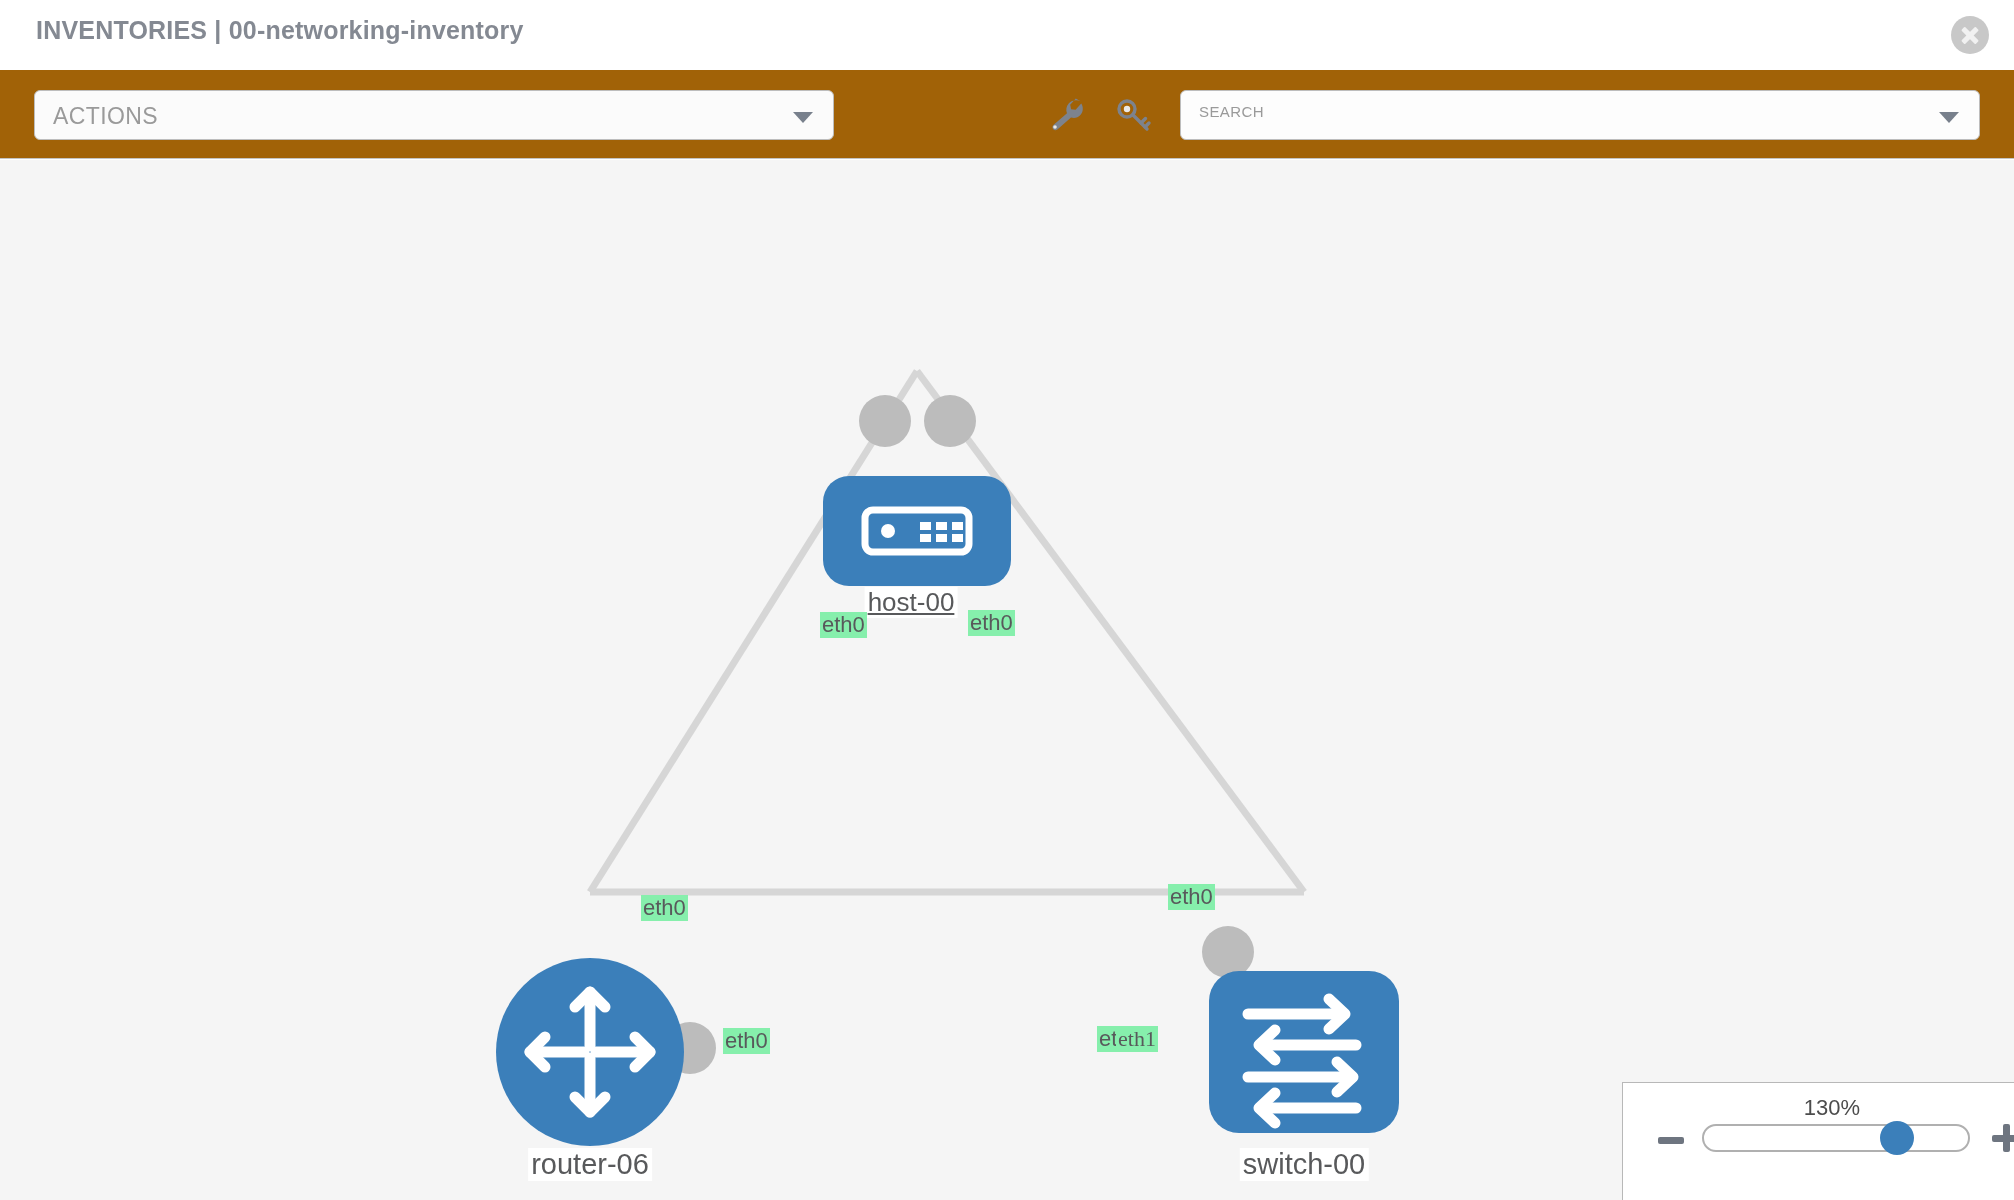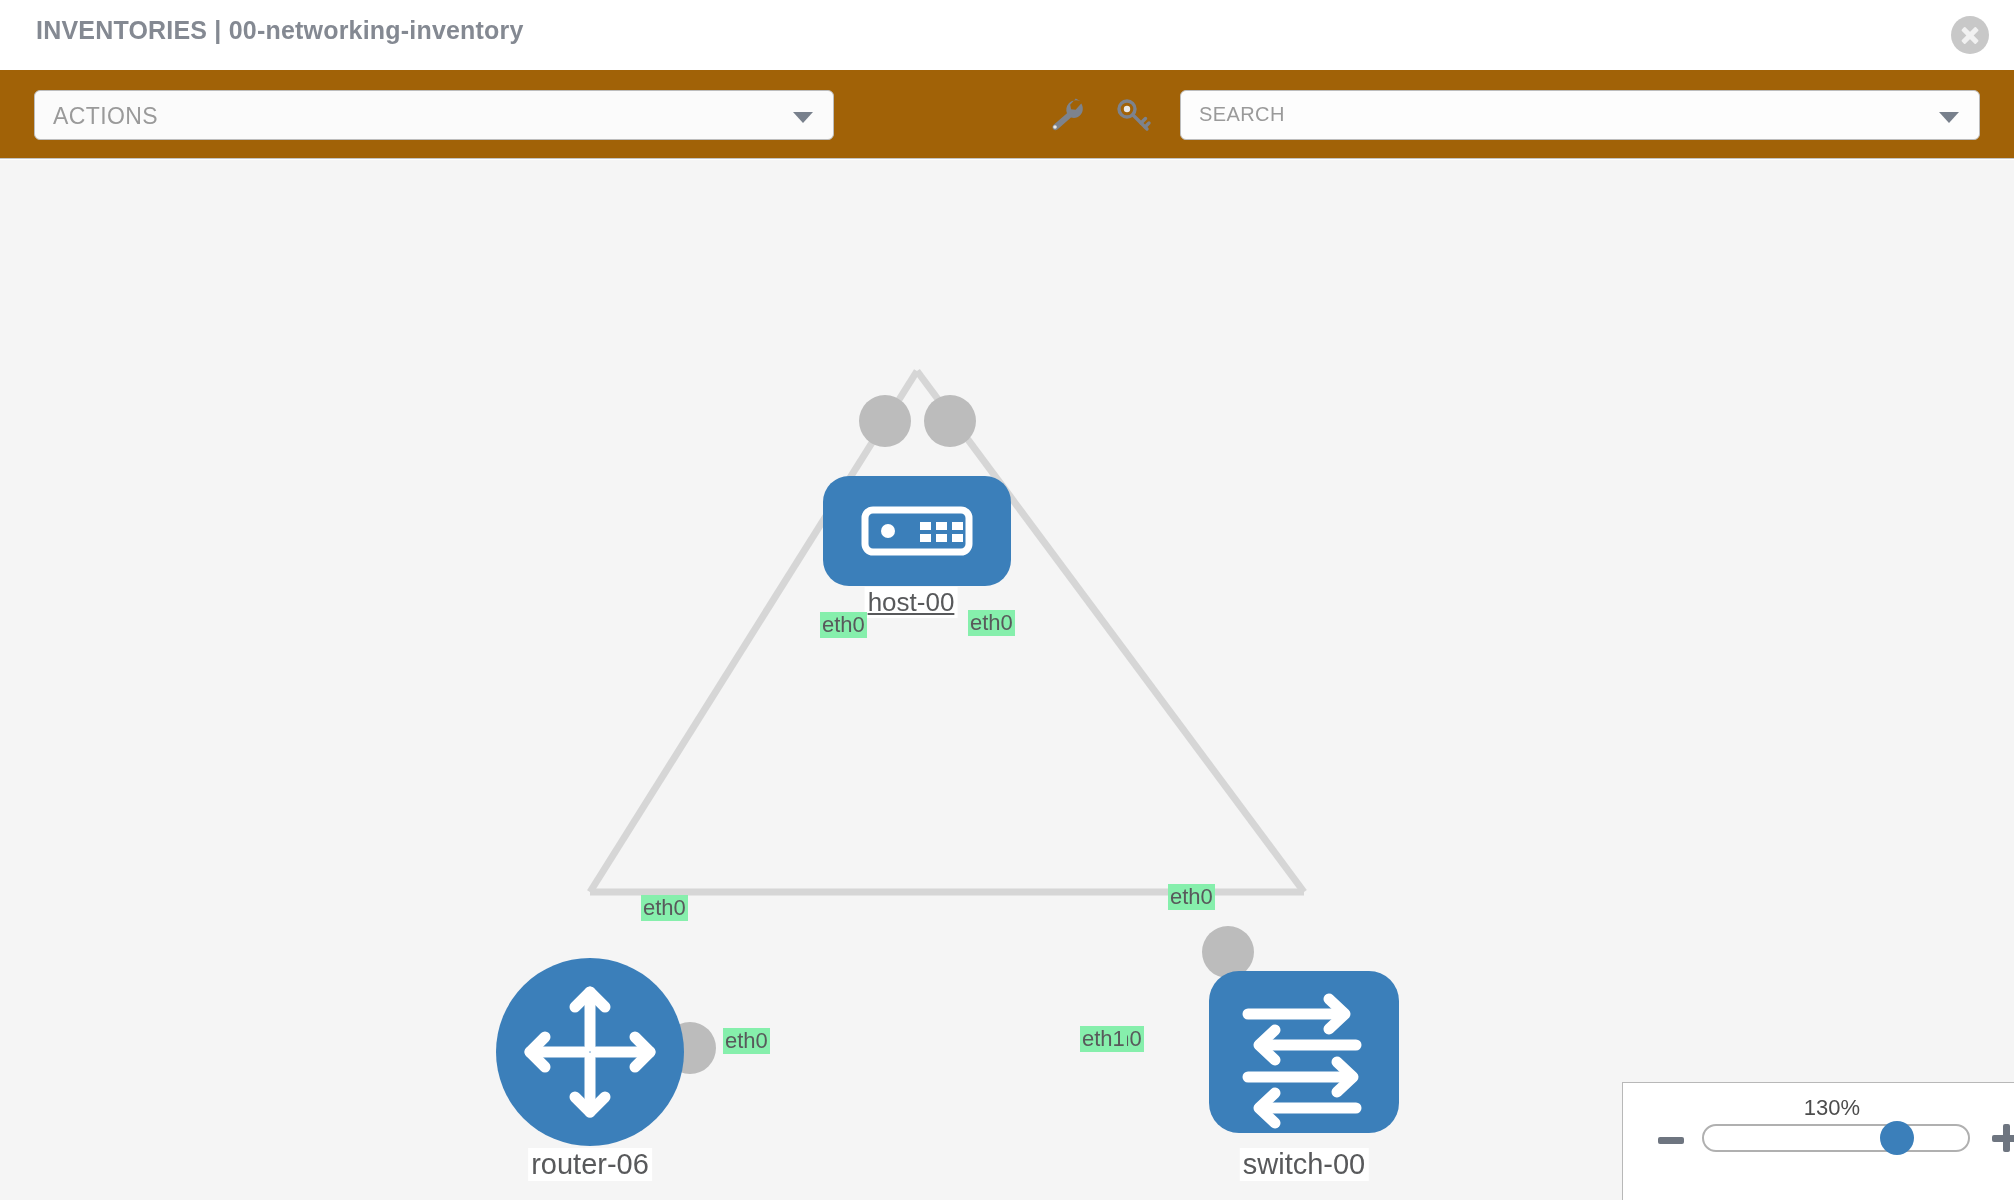--- a/index.html
+++ b/index.html
@@ -85,21 +85,21 @@
   .search-box {
     position: absolute; left: 1180px; top: 20px;
     width: 800px; height: 50px;
     background: #fdfdfd;
     border: 1px solid #bdbdbd;
     border-radius: 6px;
     cursor: text;
   }
   .search-box .sel-label {
     position: absolute; left: 18px; top: 12px;
-    font-size: 20px; color: #9a9a9a;
+    font-size: 15px; color: #9a9a9a;
     letter-spacing: 0.4px;
   }
 
   
   .canvas {
     position: absolute; left: 0; top: 160px;
     width: 2014px; height: 1040px;
     background: #f5f5f5;
     overflow: hidden;
   }
@@ -275,21 +275,21 @@
     <div class="node-label" style="left:911px; top:427px; font-size:26px;text-decoration:underline;">host-00</div>
     <div class="node-label" style="left:590px; top:988px;">router-06</div>
     <div class="node-label" style="left:1304px; top:988px;">switch-00</div>
 
     <div class="iface-label" style="left:820px; top:452px;">eth0</div>
     <div class="iface-label" style="left:968px; top:450px;">eth0</div>
     <div class="iface-label" style="left:641px; top:735px;">eth0</div>
     <div class="iface-label" style="left:1168px; top:724px;">eth0</div>
     <div class="iface-label" style="left:723px; top:868px;">eth0</div>
     <div class="iface-label" style="left:1097px; top:866px;">eth0</div>
-    <div class="iface-label" style="left:1080px; top:866px;">eth1</div>
+    <div class="iface-label" style="left:1116px; top:866px;font-family:Liberation Serif, serif;">eth1</div>
 
     <div class="zoom-panel" style="left:1622px; top:922px;">
       <div class="zoom-value">130%</div>
     </div>
   </div>
 
   <div class="zoom-minus-inner"></div>
   <div class="zoom-track"></div>
   <div class="zoom-thumb"></div>
   <div class="zoom-plus"></div>

